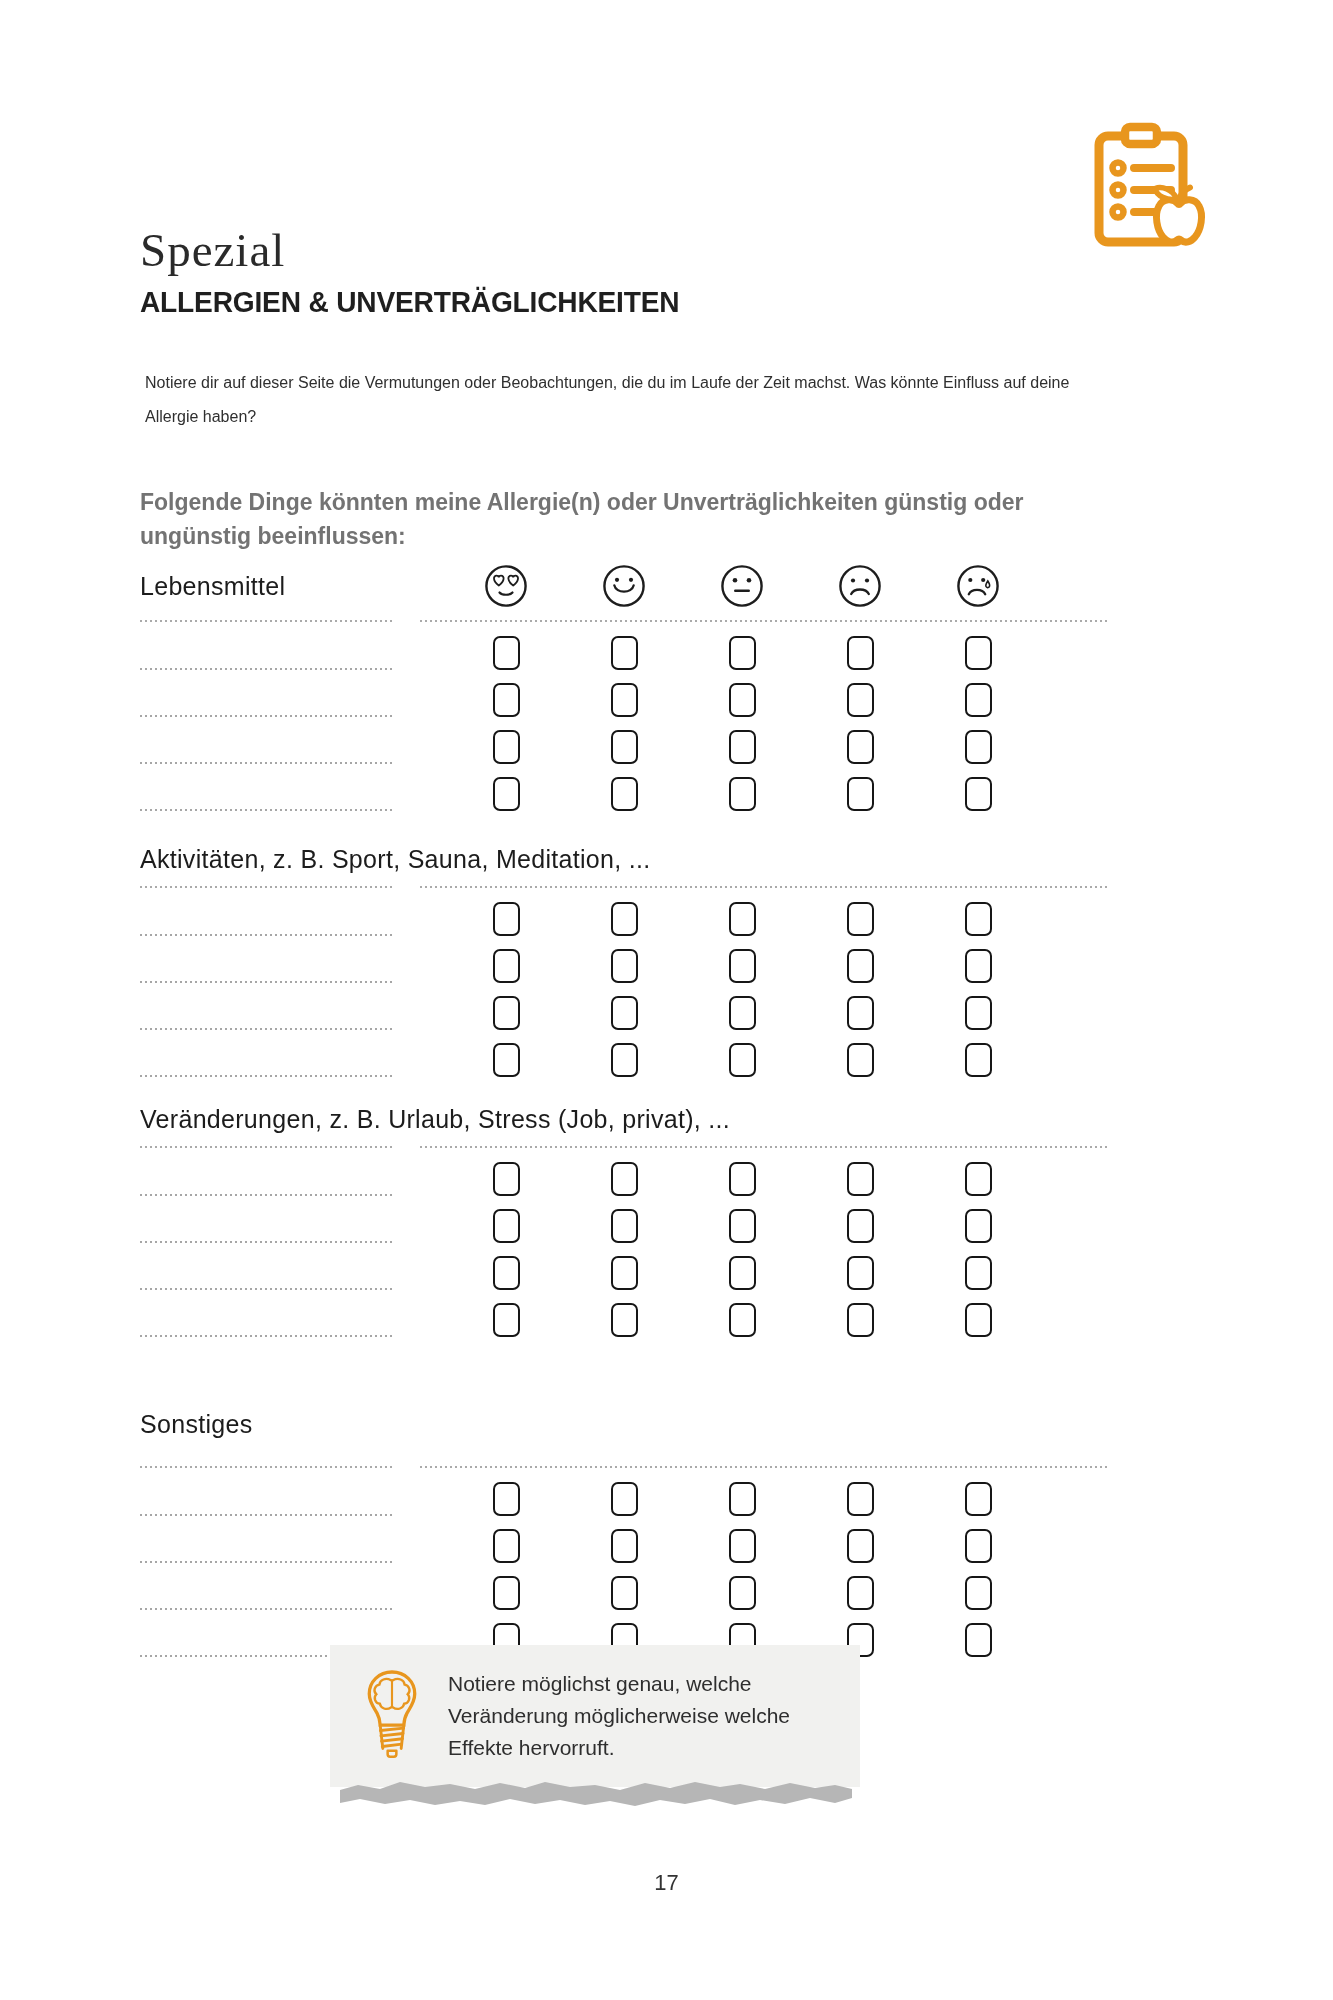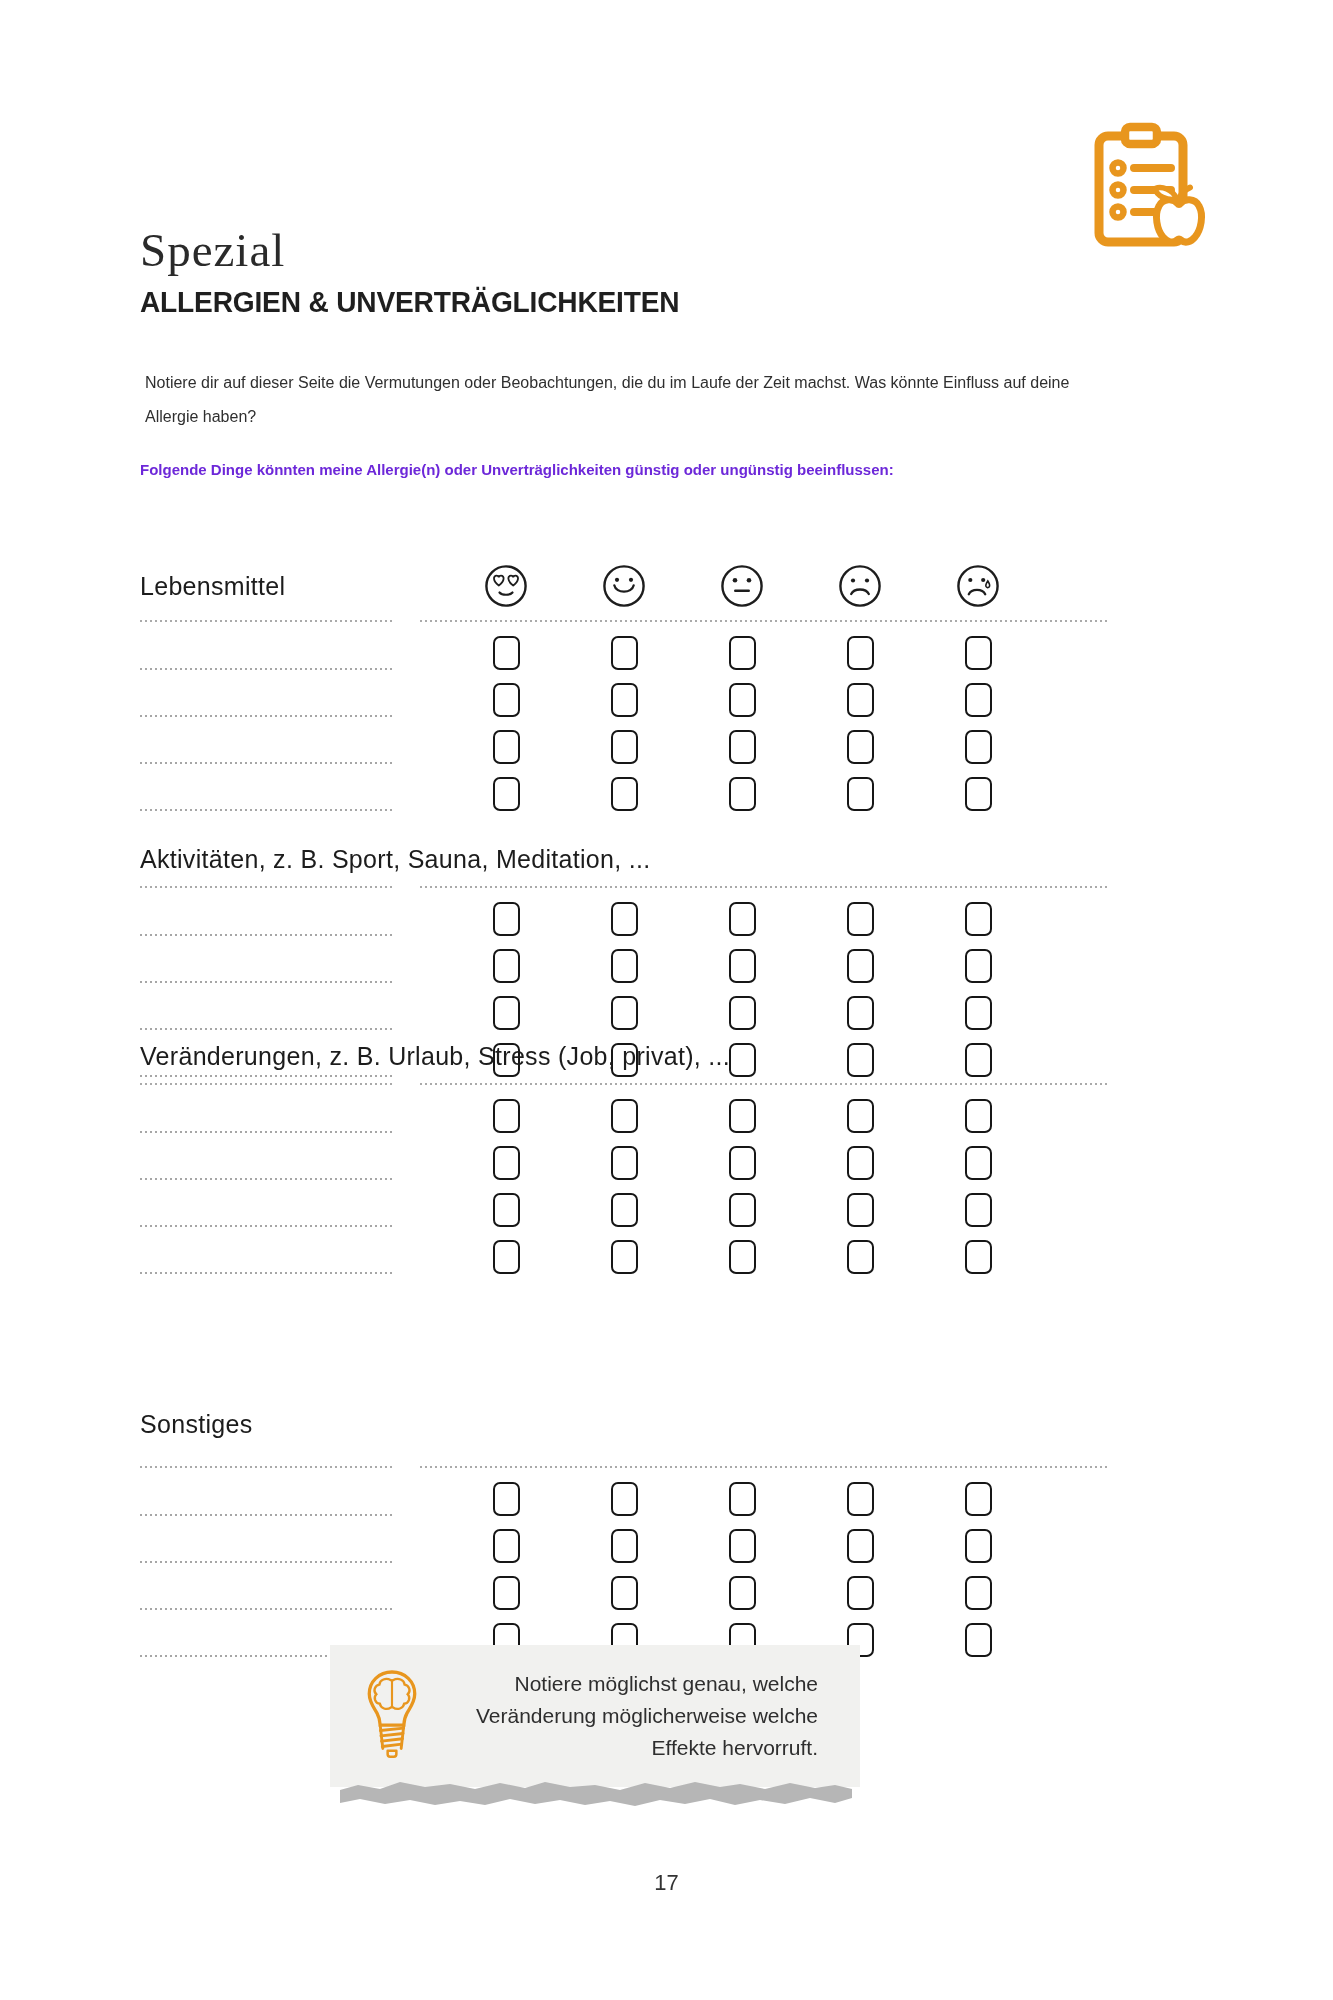--- a/index.html
+++ b/index.html
@@ -5,27 +5,27 @@
   html,body{margin:0;padding:0;background:#ffffff;}
   .page{position:relative;width:1333px;height:2000px;margin:0 auto;background:#ffffff;
         font-family:"Liberation Sans", sans-serif;color:#2e2e2e;overflow:hidden;}
 
   
   .title{position:absolute;left:140px;top:196px;font-family:"Liberation Serif", serif;
          font-size:47px;font-weight:400;color:#2a2a2a;letter-spacing:1px;line-height:1;}
   .heading{position:absolute;left:140px;top:262px;font-size:29px;font-weight:700;color:#1f1f1f;
            letter-spacing:-0.2px;transform:scaleX(0.97);transform-origin:left center;white-space:nowrap;}
   .intro{position:absolute;left:145px;top:350px;width:930px;font-size:16px;line-height:34px;color:#2f2f2f;}
-  .instruction{position:absolute;left:140px;top:438px;width:945px;font-size:15px;line-height:34px;
-               font-weight:700;color:#6d28d9;}
+  .instruction{position:absolute;left:140px;top:462px;width:945px;font-size:23px;line-height:34px;
+               font-weight:700;color:#737373;}
   .top-icon{position:absolute;left:1085px;top:118px;width:128px;height:142px;}
 
   
   .sec{position:absolute;left:140px;width:967px;}
-  .s0{top:556px}.s1{top:843px}.s2{top:1040px}.s3{top:1408px}
+  .s0{top:556px}.s1{top:843px}.s2{top:1103px}.s3{top:1408px}
   .sec-head{position:relative;}
   .s0 .sec-head{height:64px;}
   .s1 .sec-head,.s2 .sec-head,.s3 .sec-head{height:32px;}
   .sec-label{font-size:25px;font-weight:400;color:#1c1c1c;letter-spacing:0.3px;line-height:32px;white-space:nowrap;}
   .s0 .sec-label{position:absolute;left:0;bottom:18px;}
   .faces{position:absolute;left:307px;top:8px;width:590px;display:flex;}
   .face{width:118px;display:flex;justify-content:center;}
   .fsvg{width:44px;height:44px;}
 
   .dots{height:2px;background-image:repeating-linear-gradient(90deg,#a6a6a6 0,#a6a6a6 2px,transparent 2px,transparent 5px);}
@@ -40,21 +40,21 @@
 
   .rows{margin-top:14px;}
   .row{position:relative;height:47px;}
   .writein{position:absolute;left:0;top:32px;width:255px;}
   .cells{position:absolute;left:307px;top:0;width:590px;display:flex;}
   .cell{width:118px;display:flex;justify-content:center;}
   .cb{width:27px;height:34px;border:2.4px solid #161616;border-radius:7px;background:#fff;box-sizing:border-box;}
 
   
   .note{position:absolute;left:330px;top:1645px;width:530px;height:142px;background:#f1f1ef;
-        display:flex;align-items:center;box-sizing:border-box;padding:0 18px 0 32px;text-align:right;}
+        display:flex;align-items:center;box-sizing:border-box;padding:0 18px 0 32px;}
   .bulb{width:60px;height:95px;flex:0 0 auto;margin-right:26px;}
   .note-text{font-size:21px;line-height:32px;color:#2e2e2e;max-width:370px;}
   .torn{position:absolute;left:340px;top:1776px;width:512px;height:32px;}
 
   .page-number{position:absolute;left:0;top:1858px;width:1333px;text-align:center;
                font-size:22px;color:#333333;margin-top:12px;}
 </style>
 </head>
 <body>
 

